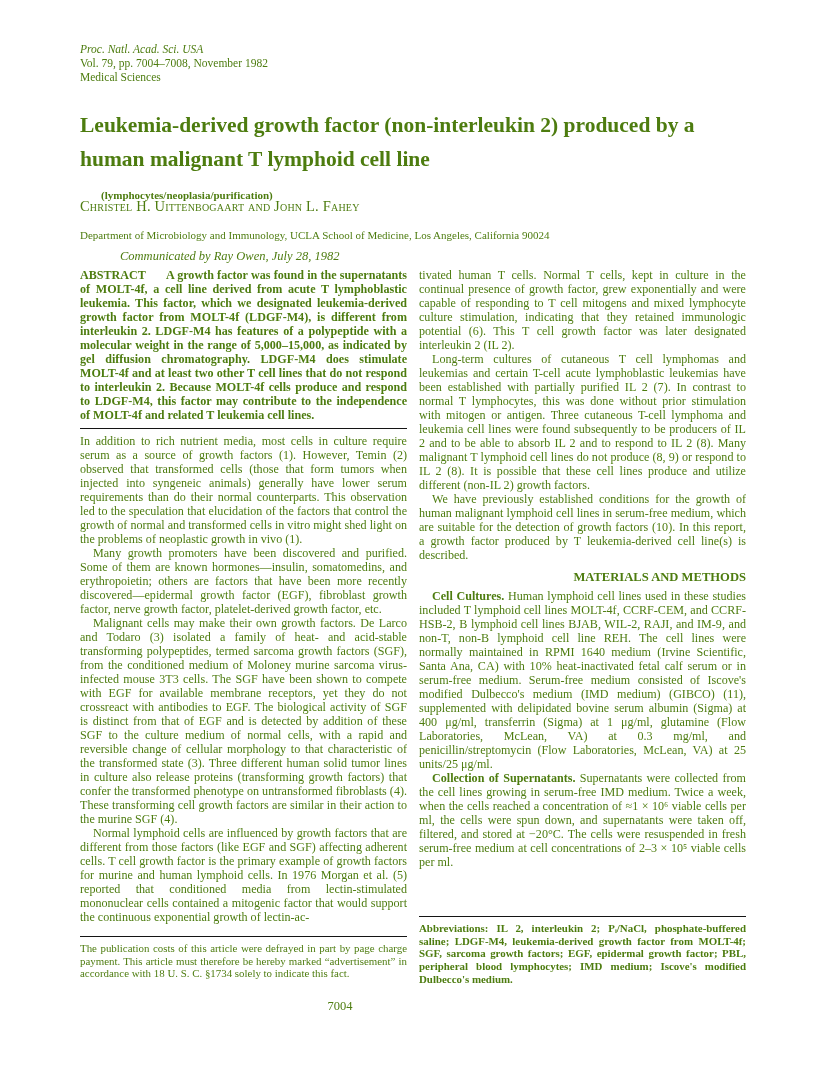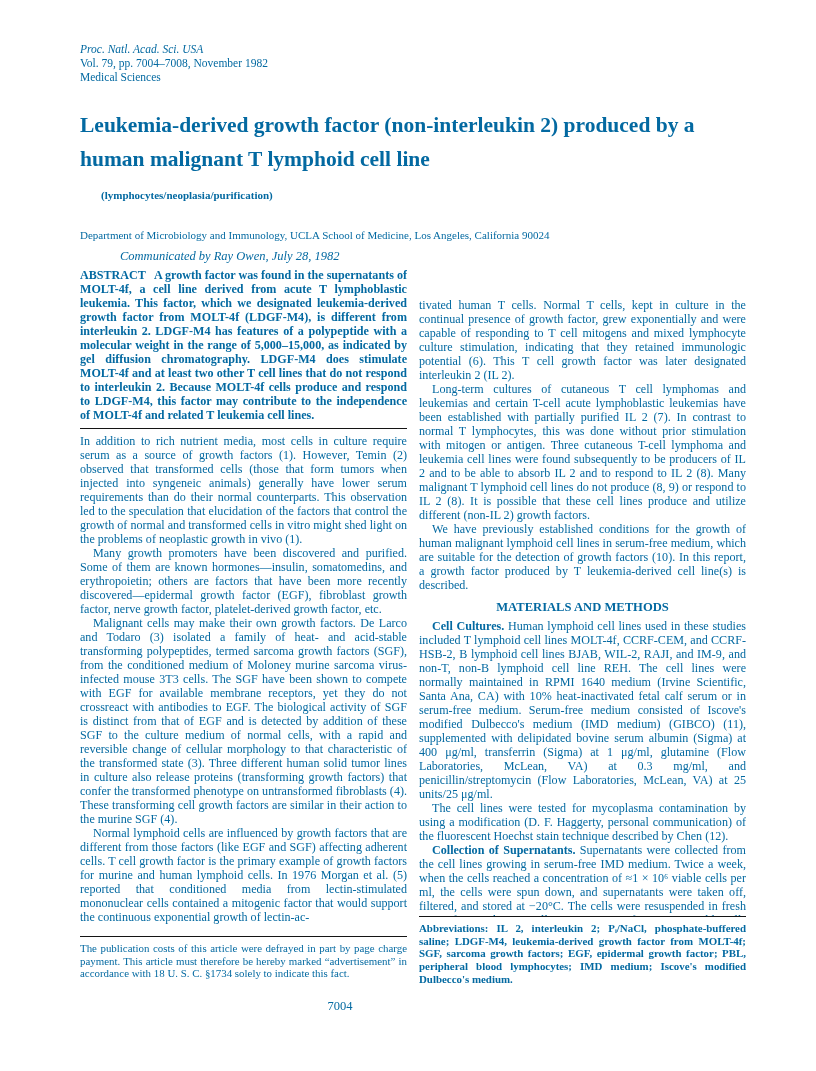--- a/index.html
+++ b/index.html
@@ -2,21 +2,21 @@
 <html><head>
 <meta charset="utf-8">
 <style>
   html, body { margin: 0; padding: 0; background: #ffffff; }
   .page {
     position: relative;
     width: 816px;
     height: 1071px;
     background: #ffffff;
     font-family: "Liberation Serif", "DejaVu Serif", serif;
-    color: #0369a1;
+    color: #4d7c0f;
     overflow: hidden;
   }
   .masthead {
     position: absolute; left: 80px; top: 42px;
     font-size: 11.5px; line-height: 14px;
   }
   .masthead .jname { font-style: italic; }
   .title {
     position: absolute; left: 80px; top: 108px; width: 676px;
     margin: 0; font-size: 21.5px; line-height: 34px; font-weight: bold;
@@ -35,32 +35,32 @@
   }
   .communicated {
     position: absolute; left: 80px; top: 249px;
     font-size: 12.5px; font-style: italic; margin-left: 40px;
   }
   .col {
     position: absolute; top: 268px; width: 327px;
     font-size: 12.1px; line-height: 14px; text-align: justify;
   }
   .col-left  { left: 80px;  height: 666px; overflow: hidden; }
-  .col-right { left: 419px; height: 648px; overflow: hidden; margin-top: 30px; }
+  .col-right { left: 419px; height: 648px; overflow: hidden; }
   .para { margin: 0; }
   .para.indent { text-indent: 13px; }
   .abstract { margin: 0; font-weight: bold; text-align: justify; }
-  .abstract-label { margin-right: 8px; }
+  .abstract-label { margin-right: 20px; }
   .rule {
     border: none; border-top: 1.2px solid #141414;
     margin: 6px 0 5px 0;
   }
   .section-heading {
     margin: 8px 0 5px 0; font-size: 12.6px; font-weight: bold;
-    text-align: center; text-indent: 0;
+    text-align: right; text-indent: 0;
   }
   .lead { font-weight: bold; }
   .footnote {
     position: absolute; width: 327px; background: #ffffff;
     font-size: 10.9px; line-height: 12.7px; text-align: justify;
   }
   .footnote p { margin: 0; }
   .footnote .rule { margin: 0 0 5px 0; }
   .footnote-left  { left: 80px;  top: 936px; }
   .footnote-right { left: 419px; top: 916px; font-weight: bold; }
@@ -76,39 +76,39 @@
 
   <header class="masthead">
     <div class="jname">Proc. Natl. Acad. Sci. USA</div>
     <div>Vol. 79, pp. 7004–7008, November 1982</div>
     <div>Medical Sciences</div>
   </header>
 
   <h1 class="title">Leukemia-derived growth factor (non-interleukin 2) produced by a human malignant T lymphoid cell line</h1>
 
   <div class="keywords">(lymphocytes/neoplasia/purification)</div>
+  <div class="authors">Christel H. Uittenbogaart and John L. Fahey</div>
   <div class="affiliation">Department of Microbiology and Immunology, UCLA School of Medicine, Los Angeles, California 90024</div>
   <div class="communicated">Communicated by Ray Owen, July 28, 1982</div>
 
   <section class="col col-left">
     <p class="abstract"><span class="abstract-label">ABSTRACT</span><span>A growth factor was found in the supernatants of MOLT-4f, a cell line derived from acute T lymphoblastic leukemia. This factor, which we designated leukemia-derived growth factor from MOLT-4f (LDGF-M4), is different from interleukin 2. LDGF-M4 has features of a polypeptide with a molecular weight in the range of 5,000–15,000, as indicated by gel diffusion chromatography. LDGF-M4 does stimulate MOLT-4f and at least two other T cell lines that do not respond to interleukin 2. Because MOLT-4f cells produce and respond to LDGF-M4, this factor may contribute to the independence of MOLT-4f and related T leukemia cell lines.</span></p>
     <hr class="rule">
     <p class="para">In addition to rich nutrient media, most cells in culture require serum as a source of growth factors (1). However, Temin (2) observed that transformed cells (those that form tumors when injected into syngeneic animals) generally have lower serum requirements than do their normal counterparts. This observation led to the speculation that elucidation of the factors that control the growth of normal and transformed cells in vitro might shed light on the problems of neoplastic growth in vivo (1).</p>
     <p class="para indent">Many growth promoters have been discovered and purified. Some of them are known hormones—insulin, somatomedins, and erythropoietin; others are factors that have been more recently discovered—epidermal growth factor (EGF), fibroblast growth factor, nerve growth factor, platelet-derived growth factor, etc.</p>
     <p class="para indent">Malignant cells may make their own growth factors. De Larco and Todaro (3) isolated a family of heat- and acid-stable transforming polypeptides, termed sarcoma growth factors (SGF), from the conditioned medium of Moloney murine sarcoma virus-infected mouse 3T3 cells. The SGF have been shown to compete with EGF for available membrane receptors, yet they do not crossreact with antibodies to EGF. The biological activity of SGF is distinct from that of EGF and is detected by addition of these SGF to the culture medium of normal cells, with a rapid and reversible change of cellular morphology to that characteristic of the transformed state (3). Three different human solid tumor lines in culture also release proteins (transforming growth factors) that confer the transformed phenotype on untransformed fibroblasts (4). These transforming cell growth factors are similar in their action to the murine SGF (4).</p>
     <p class="para indent">Normal lymphoid cells are influenced by growth factors that are different from those factors (like EGF and SGF) affecting adherent cells. T cell growth factor is the primary example of growth factors for murine and human lymphoid cells. In 1976 Morgan et al. (5) reported that conditioned media from lectin-stimulated mononuclear cells contained a mitogenic factor that would support the continuous exponential growth of lectin-ac-</p>
   </section>
 
   <section class="col col-right">
     <p class="para">tivated human T cells. Normal T cells, kept in culture in the continual presence of growth factor, grew exponentially and were capable of responding to T cell mitogens and mixed lymphocyte culture stimulation, indicating that they retained immunologic potential (6). This T cell growth factor was later designated interleukin 2 (IL 2).</p>
     <p class="para indent">Long-term cultures of cutaneous T cell lymphomas and leukemias and certain T-cell acute lymphoblastic leukemias have been established with partially purified IL 2 (7). In contrast to normal T lymphocytes, this was done without prior stimulation with mitogen or antigen. Three cutaneous T-cell lymphoma and leukemia cell lines were found subsequently to be producers of IL 2 and to be able to absorb IL 2 and to respond to IL 2 (8). Many malignant T lymphoid cell lines do not produce (8, 9) or respond to IL 2 (8). It is possible that these cell lines produce and utilize different (non-IL 2) growth factors.</p>
     <p class="para indent">We have previously established conditions for the growth of human malignant lymphoid cell lines in serum-free medium, which are suitable for the detection of growth factors (10). In this report, a growth factor produced by T leukemia-derived cell line(s) is described.</p>
     <h2 class="section-heading">MATERIALS AND METHODS</h2>
     <p class="para indent"><span class="lead">Cell Cultures.</span> <span>Human lymphoid cell lines used in these studies included T lymphoid cell lines MOLT-4f, CCRF-CEM, and CCRF-HSB-2, B lymphoid cell lines BJAB, WIL-2, RAJI, and IM-9, and non-T, non-B lymphoid cell line REH. The cell lines were normally maintained in RPMI 1640 medium (Irvine Scientific, Santa Ana, CA) with 10% heat-inactivated fetal calf serum or in serum-free medium. Serum-free medium consisted of Iscove's modified Dulbecco's medium (IMD medium) (GIBCO) (11), supplemented with delipidated bovine serum albumin (Sigma) at 400 μg/ml, transferrin (Sigma) at 1 μg/ml, glutamine (Flow Laboratories, McLean, VA) at 0.3 mg/ml, and penicillin/streptomycin (Flow Laboratories, McLean, VA) at 25 units/25 μg/ml.</span></p>
-    <p class="para indent"><span>The cell lines were tested for mycoplasma contamination by using a modification (D. F. Haggerty, personal communication) of the fluorescent Hoechst stain technique described by Chen (12).</span></p>
     <p class="para indent"><span class="lead">Collection of Supernatants.</span> <span>Supernatants were collected from the cell lines growing in serum-free IMD medium. Twice a week, when the cells reached a concentration of ≈1 × 10⁶ viable cells per ml, the cells were spun down, and supernatants were taken off, filtered, and stored at −20°C. The cells were resuspended in fresh serum-free medium at cell concentrations of 2–3 × 10⁵ viable cells per ml.</span></p>
   </section>
 
   <aside class="footnote footnote-left">
     <hr class="rule">
     <p>The publication costs of this article were defrayed in part by page charge payment. This article must therefore be hereby marked “advertisement” in accordance with 18 U. S. C. §1734 solely to indicate this fact.</p>
   </aside>
 
   <aside class="footnote footnote-right">
     <hr class="rule">

